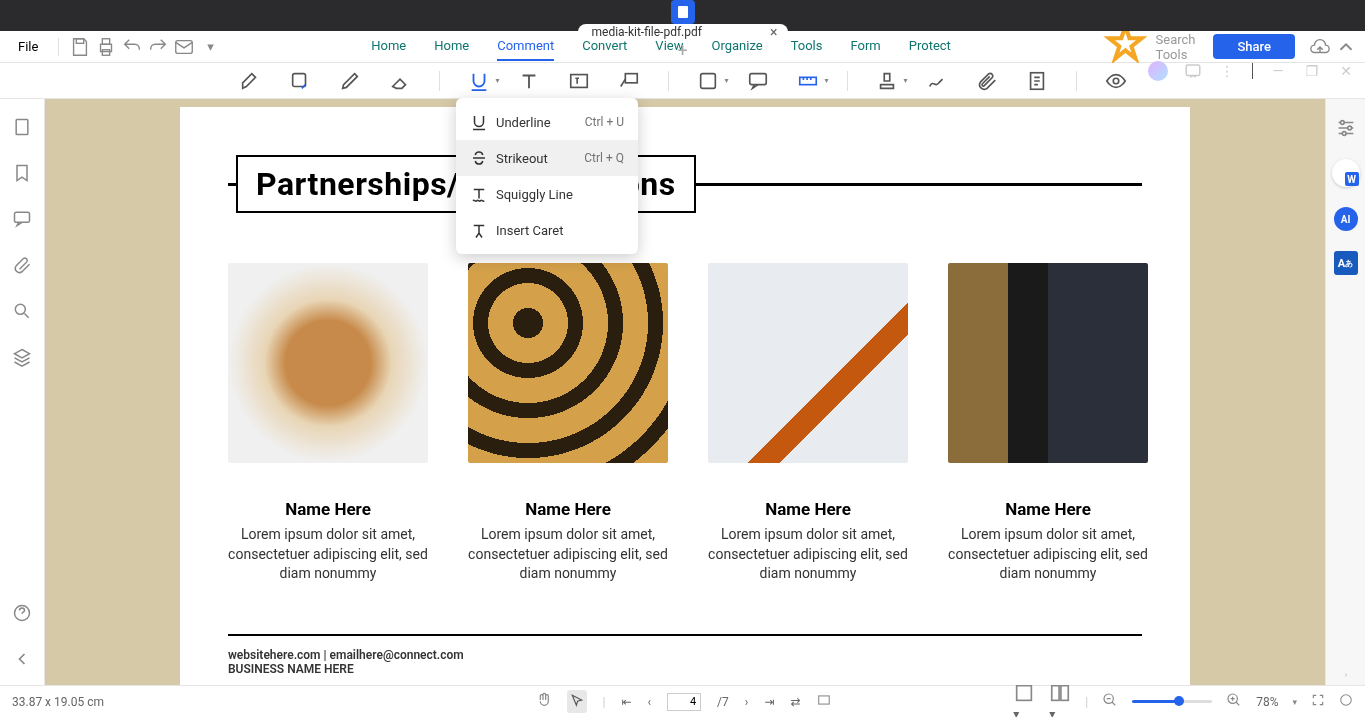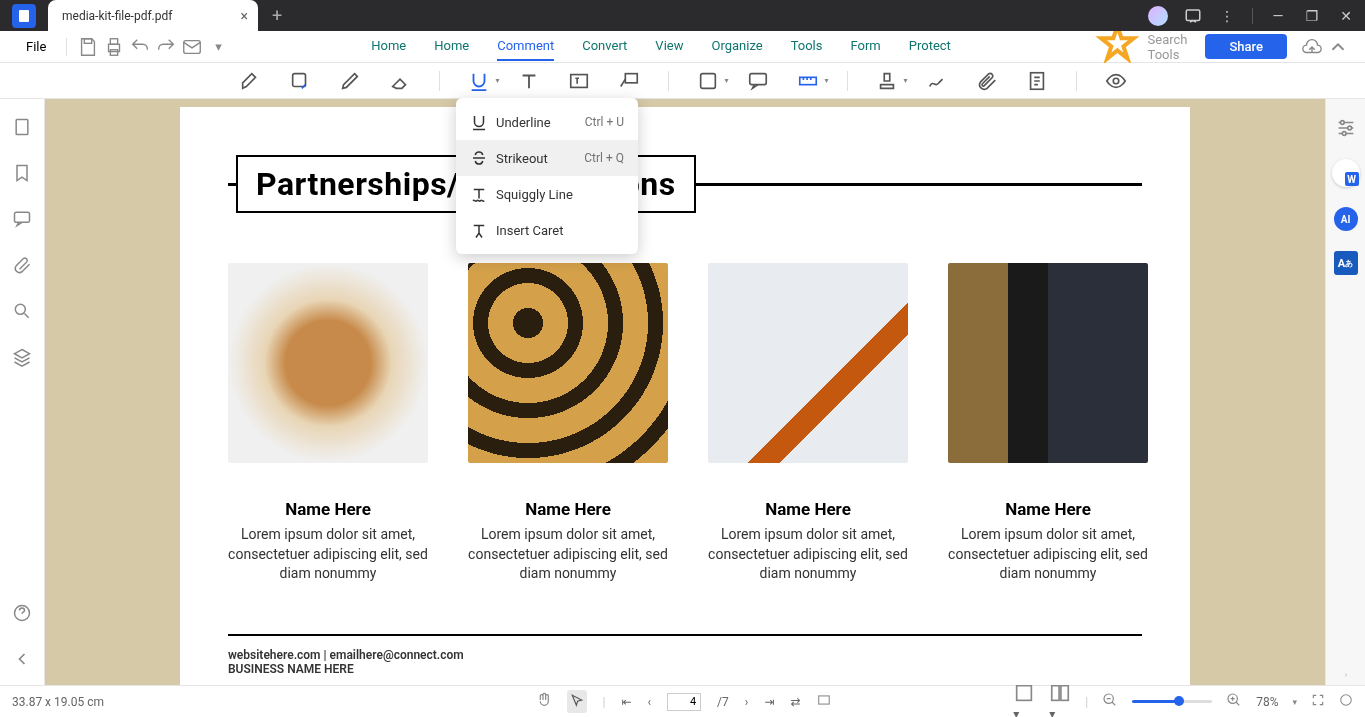--- a/index.html
+++ b/index.html
@@ -1,32 +1,32 @@
 <!DOCTYPE html>
 <html><head>
 <meta charset="utf-8">
 <style>
 * { margin: 0; padding: 0; box-sizing: border-box; font-family: -apple-system, BlinkMacSystemFont, "Segoe UI", Roboto, sans-serif; }
 body { width: 1365px; height: 717px; background: #f0f0f0; overflow: hidden; display: flex; flex-direction: column; }
 
 
-.titlebar { height: 31px; background: #2b2b2e; display: flex; align-items: center; position: relative; }
+.titlebar { height: 31px; background: #2b2b2e; display: flex; align-items: center; position: relative; flex-direction: column; }
 .app-icon { width: 48px; height: 31px; display: flex; align-items: center; justify-content: center; }
 .app-icon-inner { width: 24px; height: 24px; background: #2563eb; border-radius: 4px; display: flex; align-items: center; justify-content: center; }
 .app-icon-inner::before { content: ""; width: 10px; height: 12px; background: #fff; border-radius: 1px; }
 .tab { background: #fff; height: 31px; width: 210px; border-radius: 8px 8px 0 0; display: flex; align-items: center; padding: 0 10px 0 14px; font-size: 12px; color: #333; gap: 8px; }
 .tab-close { margin-left: auto; color: #666; font-size: 14px; cursor: pointer; }
 .new-tab { color: #aaa; font-size: 18px; padding: 0 14px; }
 .win-controls { margin-left: auto; display: flex; align-items: center; gap: 16px; padding-right: 10px; }
 .win-controls .avatar { width: 20px; height: 20px; border-radius: 50%; background: linear-gradient(135deg, #e0b0ff, #b0e0ff); }
 .win-controls span { color: #ccc; font-size: 14px; display:inline-flex; width:18px; justify-content:center;}
 .win-divider { width:1px; height:16px; background:#555; }
 
 
-.menubar { height: 32px; background: #fff; border-bottom: 1px solid #e5e5e5; display: flex; align-items: center; padding: 0 16px; gap: 4px; font-size: 13px; }
+.menubar { height: 32px; background: #fff; border-bottom: 1px solid #e5e5e5; display: flex; align-items: center; padding: 0 8px; gap: 4px; font-size: 13px; }
 .menu-file { font-size: 13px; padding: 0 10px; }
 .divider { width: 1px; height: 18px; background: #e0e0e0; margin: 0 6px; }
 .icon-btn { width: 22px; height: 22px; display: flex; align-items: center; justify-content: center; color: #888; }
 .menu-center { flex: 1; display: flex; justify-content: center; gap: 28px; }
 .menu-item { color: #0f766e; padding: 6px 0; cursor: pointer; }
 .menu-item.active { color: #2563eb; border-bottom: 2px solid #2563eb; }
 .search-tools { display: flex; align-items: center; gap: 6px; color: #999; font-size: 13px; }
 .share-btn { background: #2563eb; color: #fff; padding: 5px 24px; border-radius: 4px; font-size: 13px; margin-left: 14px; font-weight:500;}
 
 

